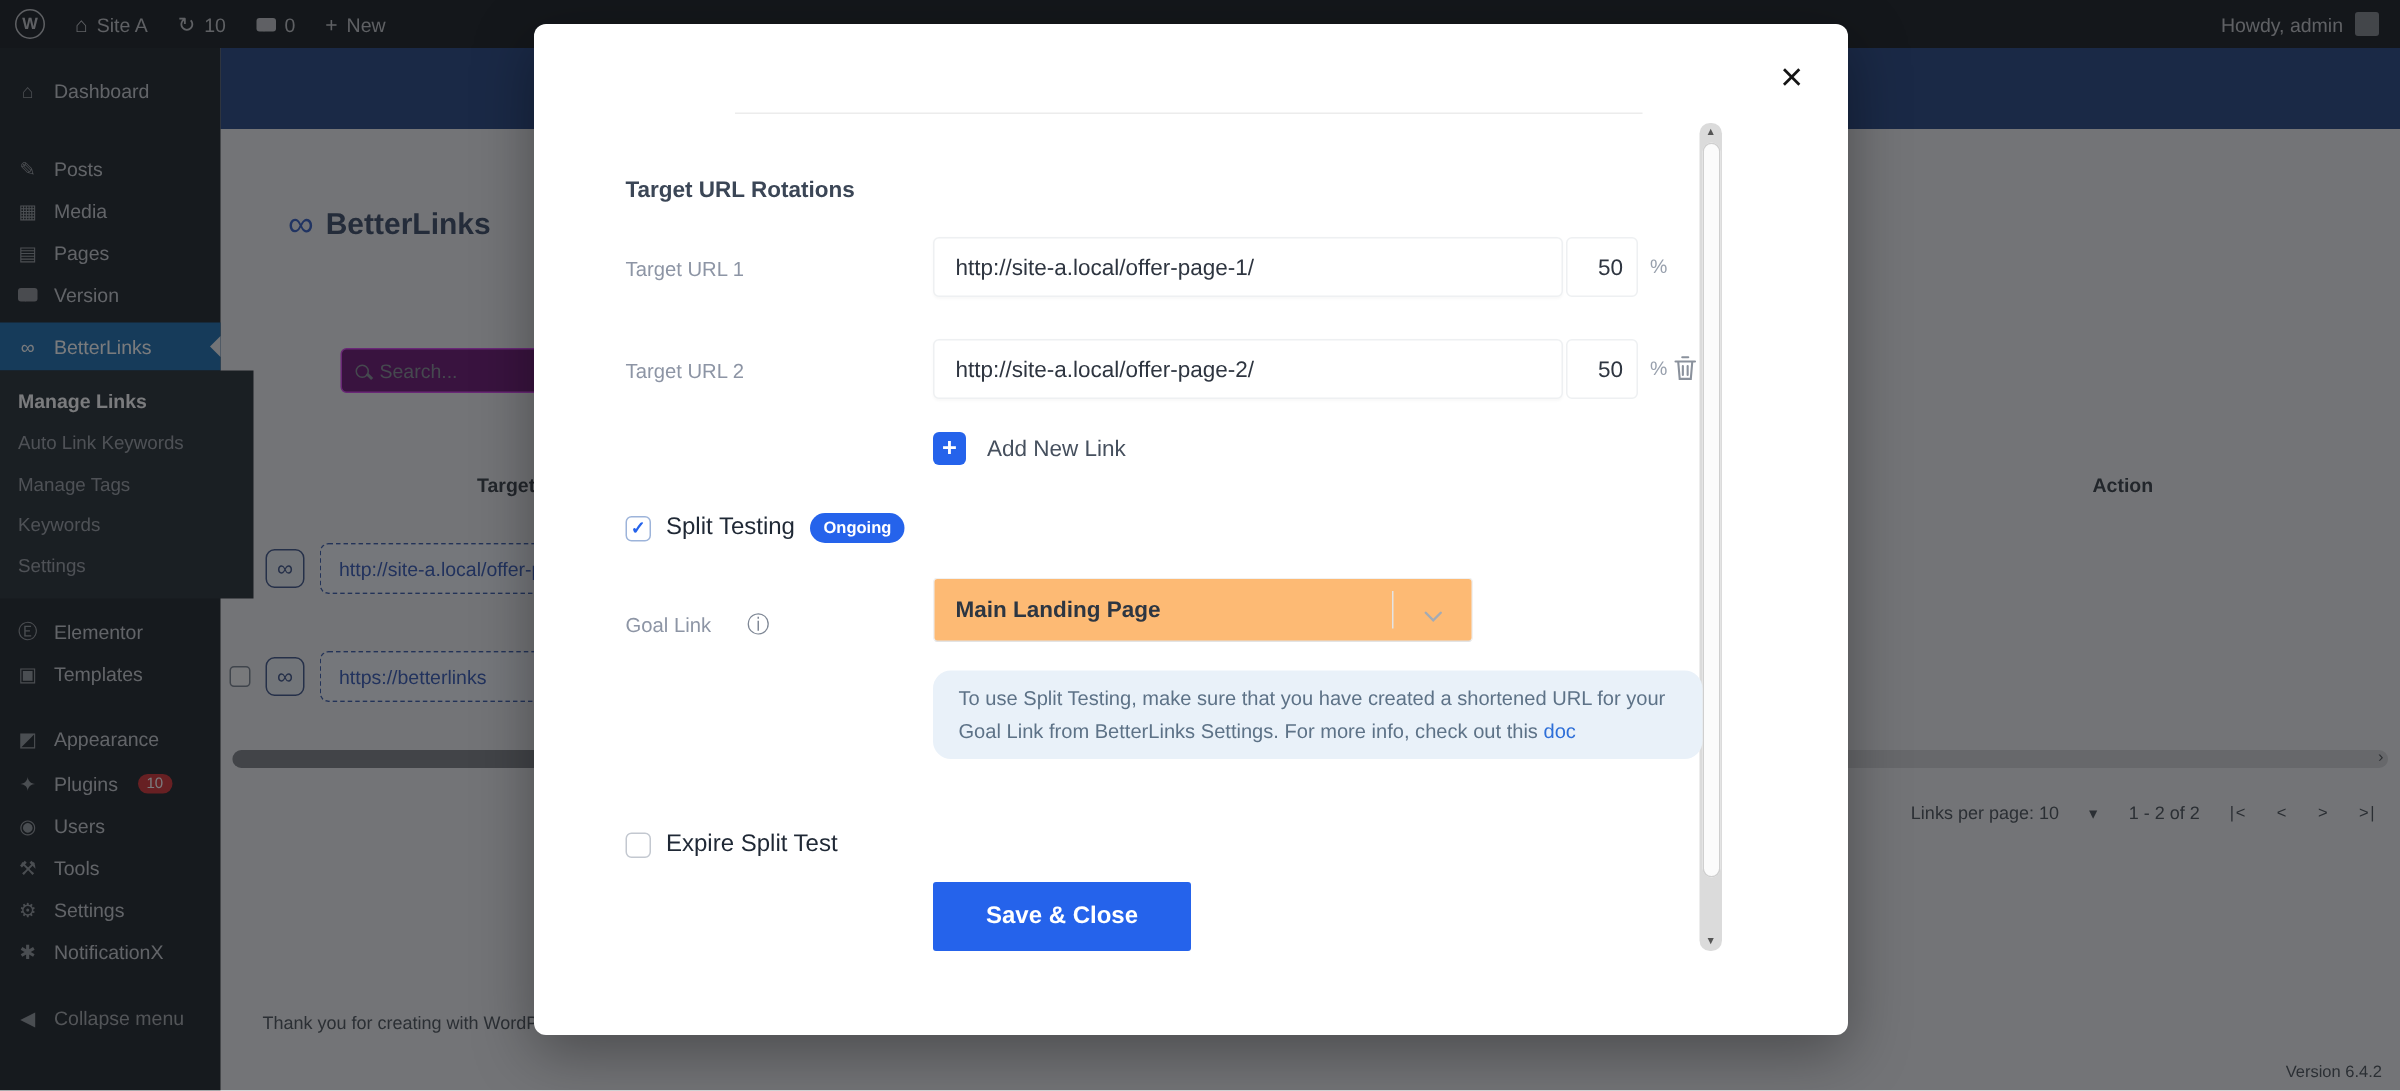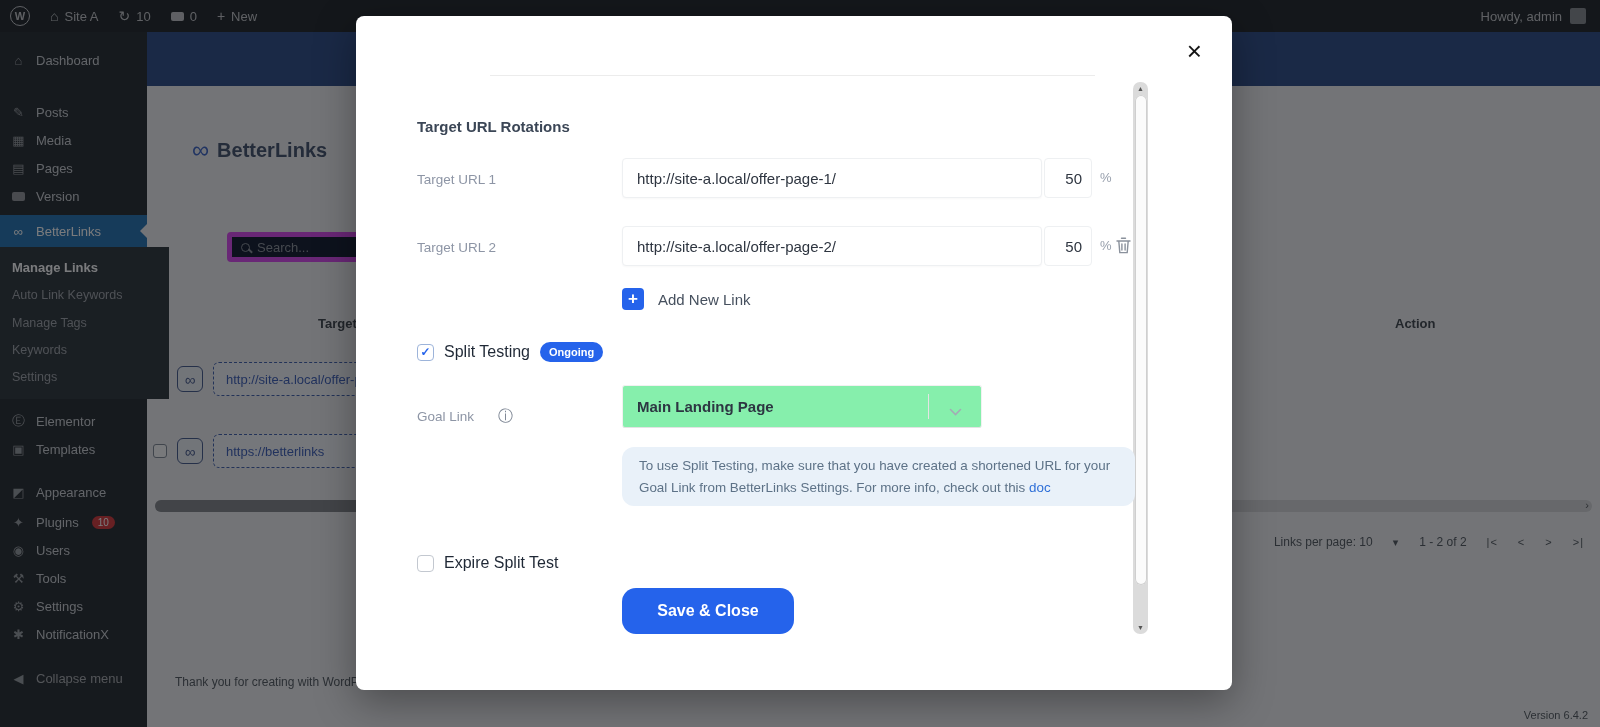--- a/index.html
+++ b/index.html
@@ -37,22 +37,22 @@
   .smi { position:absolute; left:0; width:147px; height:26px; display:flex; align-items:center;
     padding-left:12px; color:#9ea3a8; font-size:12.5px; }
   .smi.current { color:#fff; font-weight:700; font-size:13px; }
 
   
   #content { position:absolute; top:32px; left:147px; width:1453px; height:695px; background:#f0f0f1; z-index:4; }
   .banner { position:absolute; top:0; left:0; width:100%; height:54px; background:#2c4a86; }
   .brand { position:absolute; top:104px; left:45px; display:flex; align-items:center; gap:8px;
     font-size:20px; font-weight:700; color:#42506a; }
   .brand .ic { color:#3a62c4; font-size:24px; font-weight:400; }
-  .searchbox { position:absolute; top:200px; left:80px; width:152px; height:30px; background:#0f172a;
-    border:5px solid #d946ef; border-radius:4px; display:flex; align-items:center; gap:7px;
+  .searchbox { position:absolute; top:200px; left:80px; width:152px; height:30px; background:#701a75;
+    border:1px solid #d946ef; border-radius:4px; display:flex; align-items:center; gap:7px;
     padding:0 9px; color:#8a9099; font-size:13px; }
   .mag { width:9px; height:9px; border:1.5px solid #8a9099; border-radius:50%; position:relative; flex:none; }
   .mag::after { content:""; position:absolute; width:5px; height:1.5px; background:#8a9099;
     transform:rotate(45deg); right:-4px; bottom:-1px; }
   .th { position:absolute; top:284px; font-weight:700; color:#3c434a; font-size:13px; }
   .lrow { position:absolute; left:6px; display:flex; align-items:center; gap:10px; }
   .rowcb { width:14px; height:14px; border:1px solid #7e8793; border-radius:3px; background:#fafafa; flex:none; }
   .licon { width:26px; height:26px; border:1px solid #44598c; border-radius:6px; color:#44598c;
     display:flex; align-items:center; justify-content:center; font-size:15px; background:#eef1f6; flex:none; }
   .pill { width:300px; height:34px; border:1px dashed #3f5fae; border-radius:6px; display:flex;
@@ -99,32 +99,32 @@
   .split { position:absolute; top:326px; left:61px; display:flex; align-items:center; gap:10px; }
   .cbx { width:17px; height:17px; border:1.5px solid #9db4da; border-radius:4px; display:flex;
     align-items:center; justify-content:center; color:#2563eb; font-size:12px; font-weight:700; background:#fff; }
   .cbx.empty { border-color:#c3c8d0; color:transparent; }
   .big-label { font-size:16px; color:#1f2835; }
   .badge-ongoing { background:#2563eb; color:#fff; font-size:11px; font-weight:700; padding:4px 9px;
     border-radius:10px; }
   .goal-label { position:absolute; top:391px; left:61px; display:flex; gap:24px; align-items:center;
     font-size:13.5px; color:#8d95a5; }
   .info-ic { color:#7d8694; font-size:15px; }
-  .goal-select { position:absolute; top:369px; left:266px; width:360px; height:43px; background:#86efac;
+  .goal-select { position:absolute; top:369px; left:266px; width:360px; height:43px; background:#fdba74;
     border:1px solid #f1f1f1; border-bottom-color:#e3e3e3; border-radius:3px; display:flex;
     align-items:center; padding:0 14px; cursor:pointer; }
   .goal-value { font-size:15px; color:#2d3642; font-weight:600; }
   .sel-div { position:absolute; right:52px; top:8px; bottom:8px; width:1px; background:#e4e4e4; }
   .sel-chev { position:absolute; right:19px; top:17px; }
   .note { position:absolute; top:431px; left:266px; width:513px; background:#e9f1f9; padding:8px 17px;
     font-size:13.4px; color:#5d7287; line-height:1.62; border-radius:12px; }
   .note .doclink { color:#2e6fd8; cursor:pointer; }
   .expire { position:absolute; top:538px; left:61px; display:flex; gap:10px; align-items:center; }
   .savebtn { position:absolute; top:572px; left:266px; width:172px; height:46px; background:#2563eb;
-    border:none; border-radius:14px; color:#fff; font-size:16px; font-weight:700; display:flex;
+    border:none; border-radius:2px; color:#fff; font-size:16px; font-weight:700; display:flex;
     align-items:center; justify-content:center; cursor:pointer; }
 </style>
 </head>
 <body>
 
 <div id="adminbar">
   <div class="ab-left">
     <span class="wplogo">W</span>
     <span class="ab-item">
       <span class="ab-ic">⌂</span>

